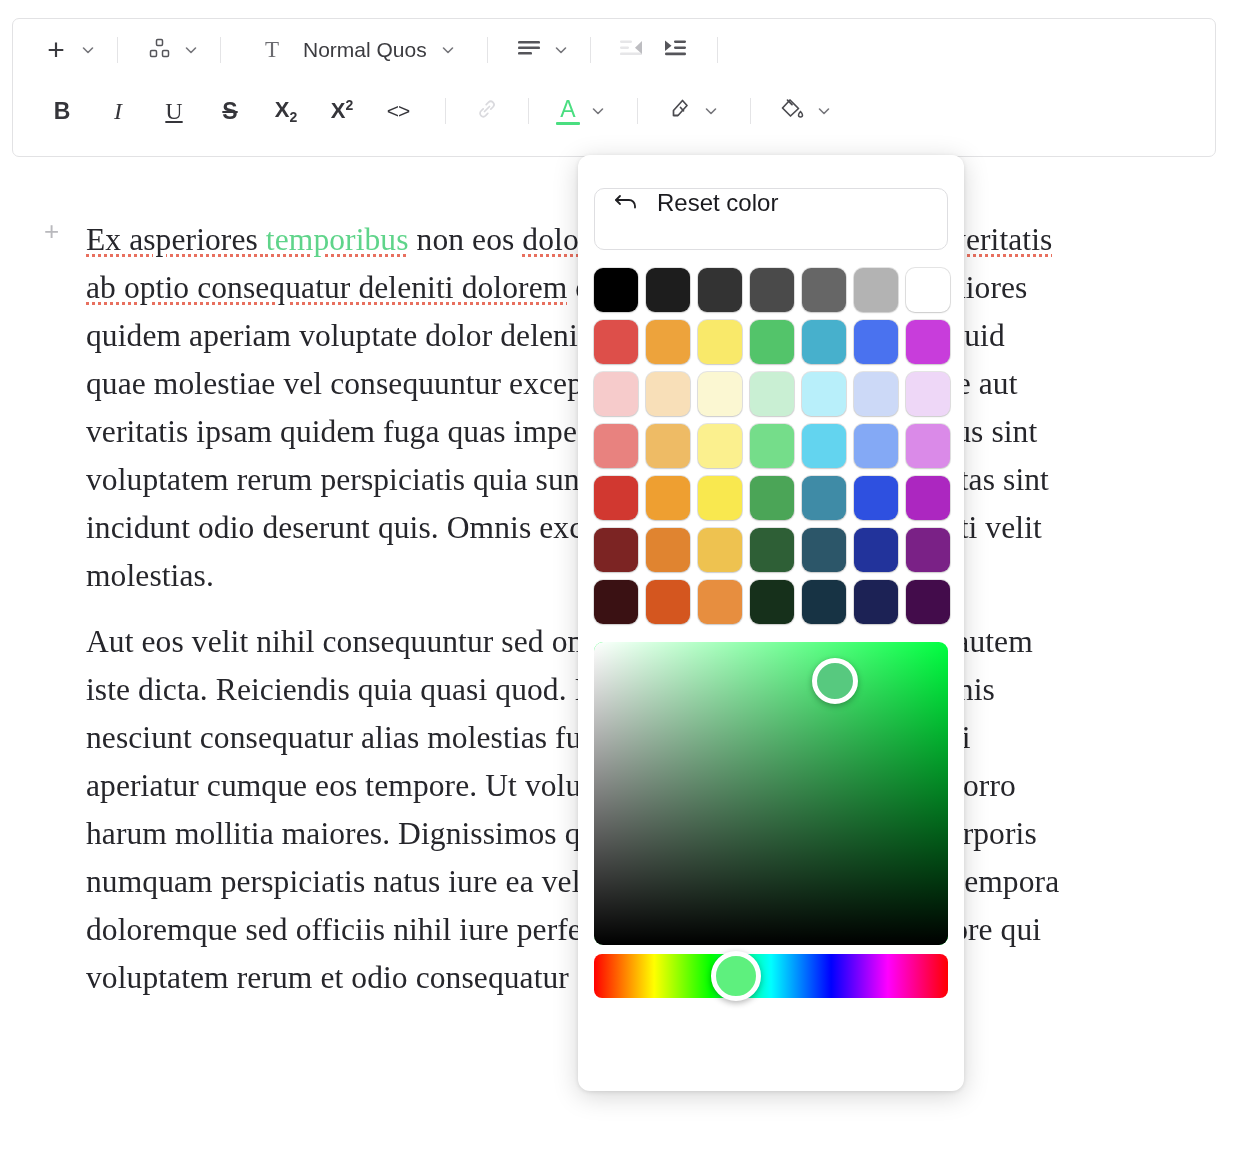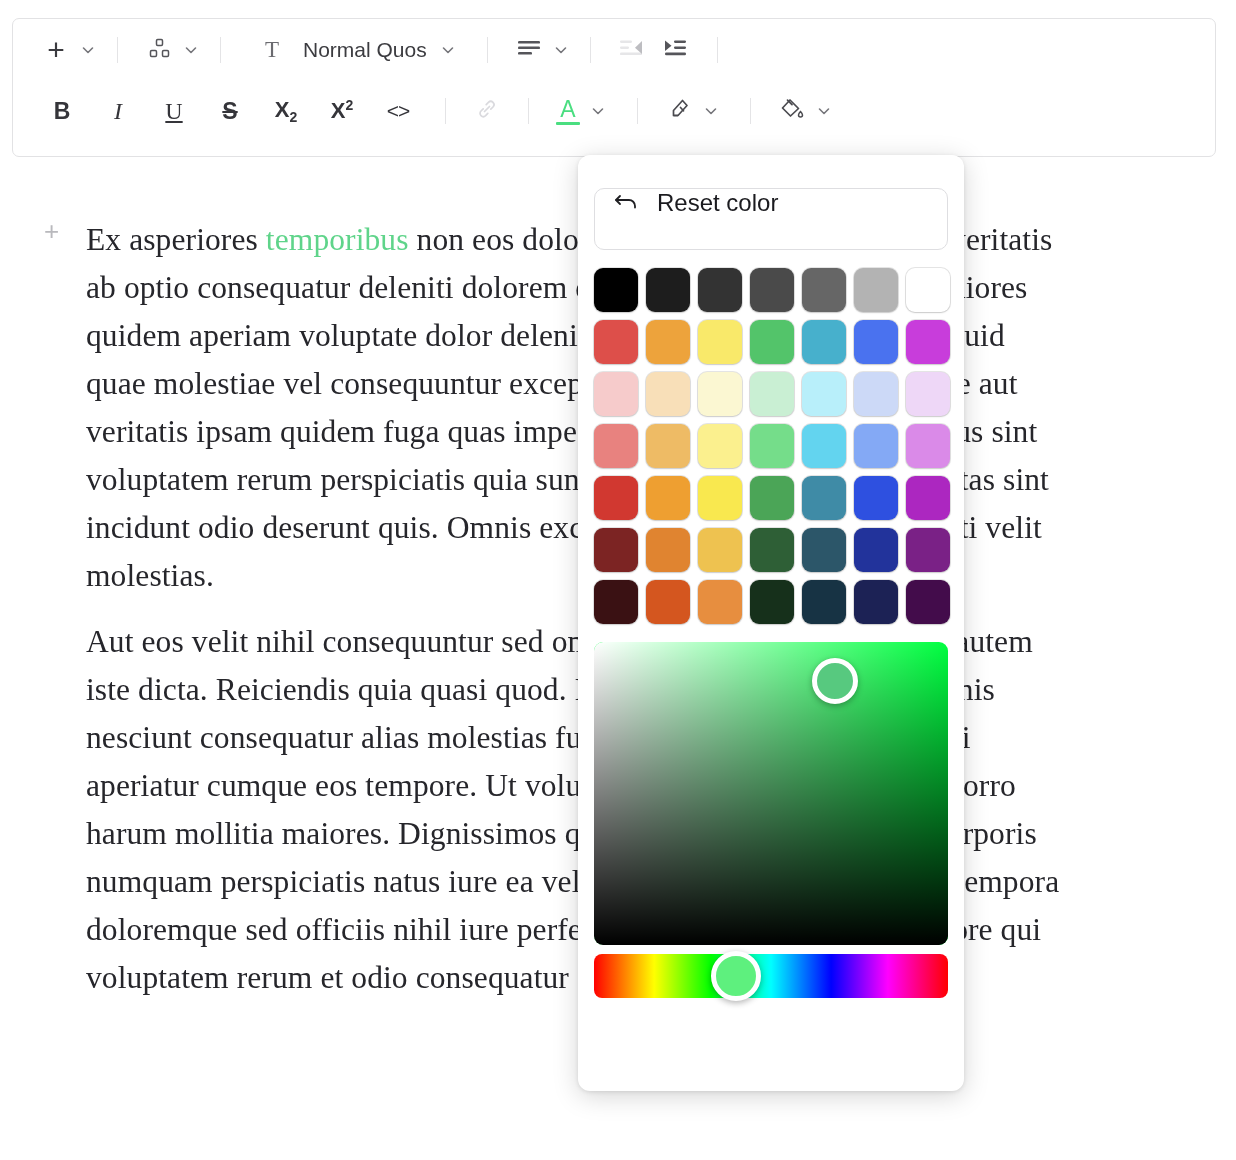--- a/index.html
+++ b/index.html
@@ -137,20 +137,21 @@
     color: #26262b;
     margin: 0 0 0 0;
     padding: 0 40px 0 86px;
     width: 1110px;
     box-sizing: border-box;
     letter-spacing: 0.1px;
   }
   .para.p1 { padding-top: 56px; }
   .para.p2 { padding-top: 18px; }
   .sp {
+    text-decoration: underline;
     text-decoration-style: dotted;
     text-decoration-color: #e8705f;
     text-decoration-thickness: 2.5px;
     text-underline-offset: 4px;
   }
   .green { color: #5fd48a; }
 
   
   .picker {
     position: absolute;

